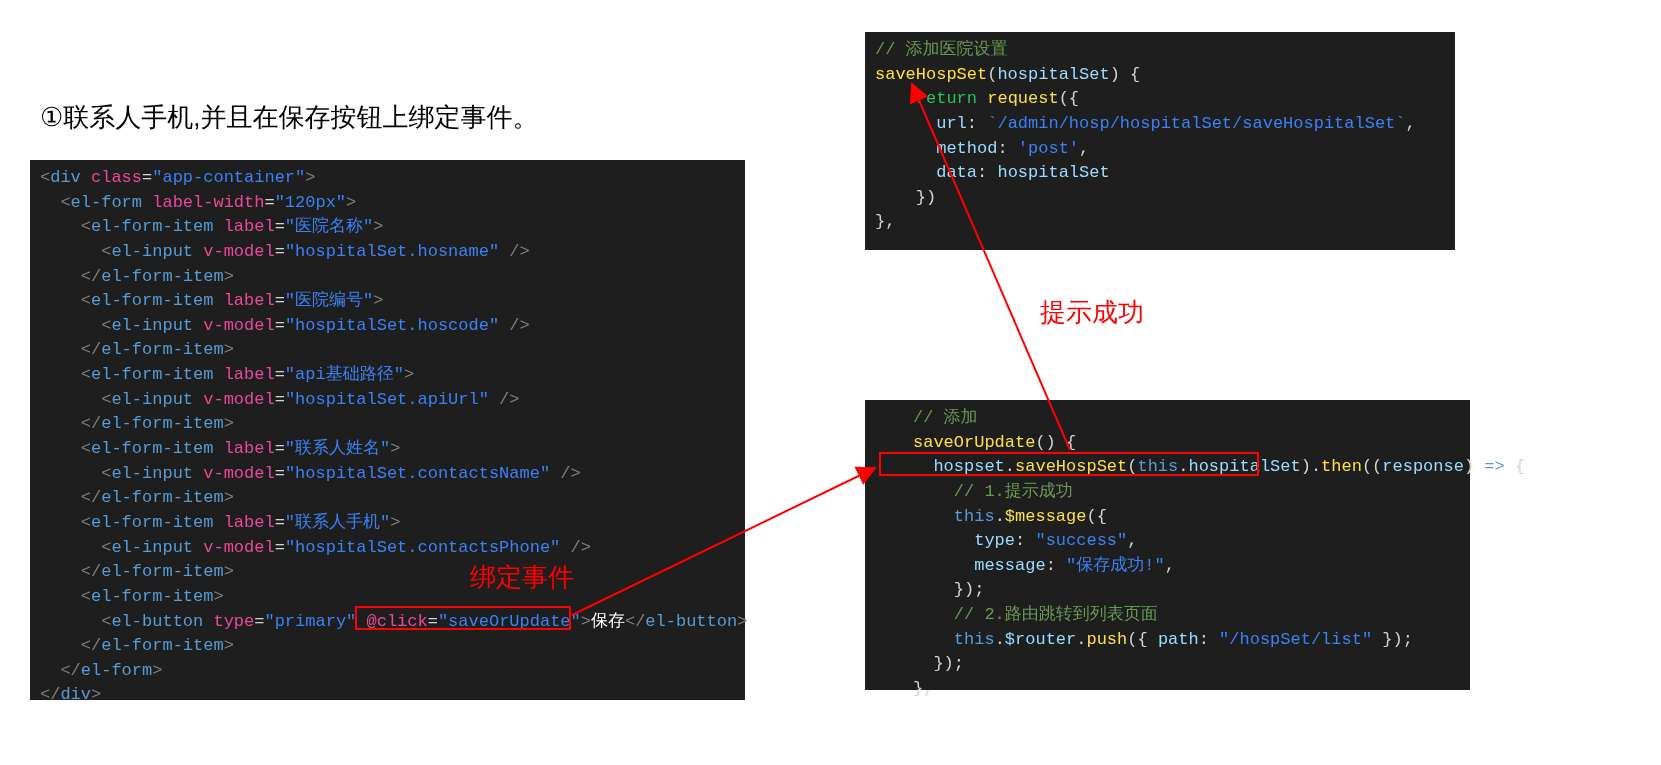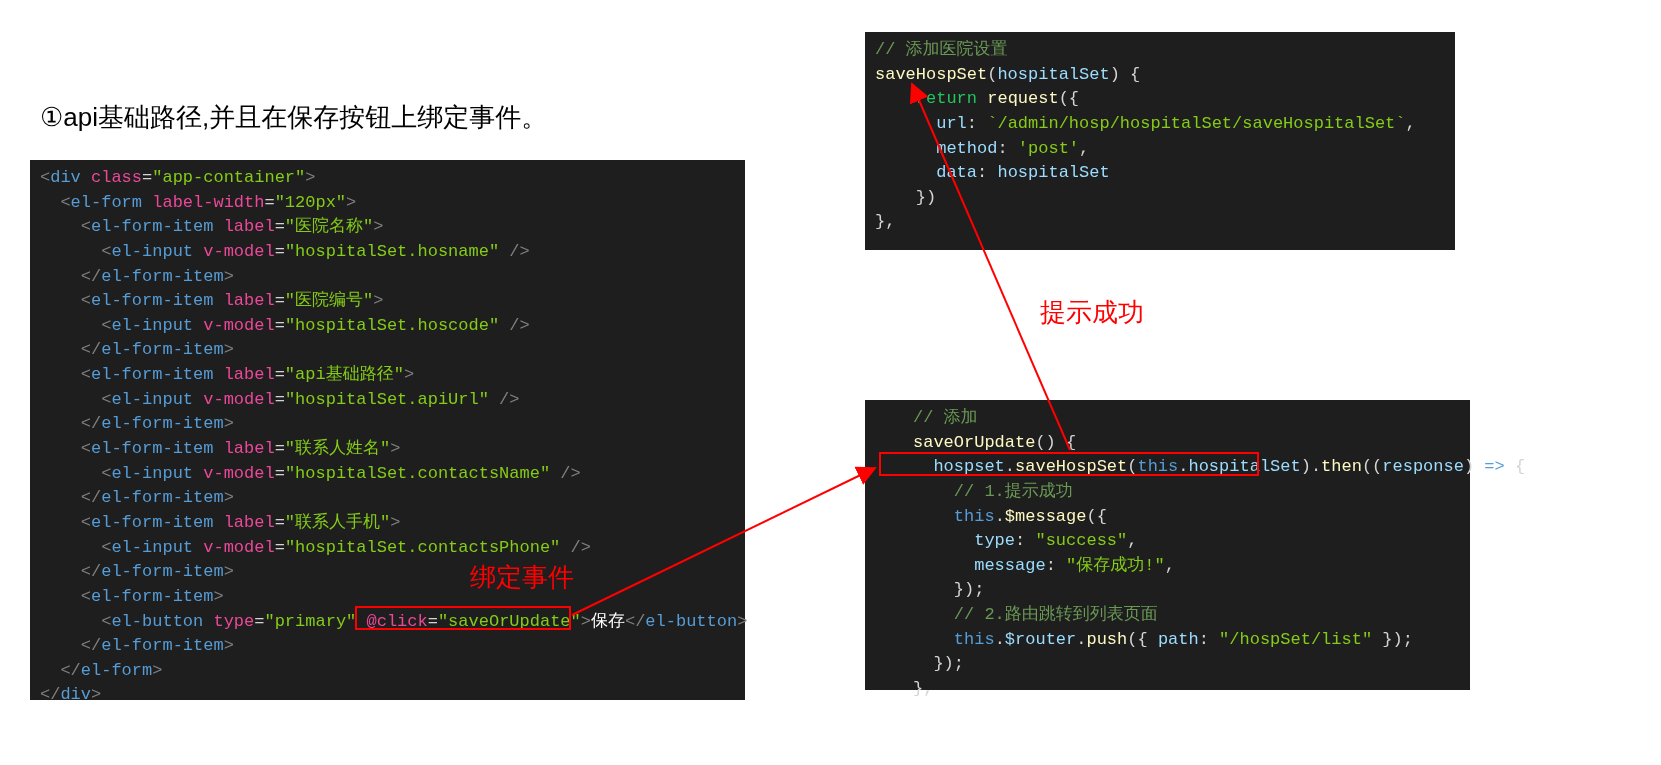--- a/index.html
+++ b/index.html
@@ -37,23 +37,23 @@
     white-space: pre;
   }
   .block-left   { left: 30px;  top: 160px; width: 715px; height: 540px; }
   .block-top-right { left: 865px; top: 32px;  width: 590px; height: 218px; font-family: Liberation Mono, monospace; }
   .block-bot-right { left: 865px; top: 400px; width: 605px; height: 290px; padding-left: 48px; }
 
   
   .c-punc   { color: #808080; }     
   .c-tag    { color: #569cd6; }     
   .c-attr   { color: #ec4899; }     
-  .c-str    { color: #84cc16; }     
+  .c-str    { color: #3b82f6; }     
   .c-key    { color: #22c55e; }     
-  .c-func   { color: #fef9c3; }     
+  .c-func   { color: #fde047; }     
   .c-var    { color: #9cdcfe; }     
   .c-prop   { color: #9cdcfe; }
   .c-comment{ color: #6a9955; }
   .c-this   { color: #569cd6; }
   .c-kw     { color: #569cd6; }     
   .c-plain  { color: #d4d4d4; }
   .c-white  { color: #ffffff; margin-top: 16px; }
 
   .red-box {
     position: absolute;
@@ -71,21 +71,21 @@
   .arrow-svg {
     position: absolute;
     pointer-events: none;
   }
 </style>
 </head>
 <body>
 
 <div class="heading">
   <span class="circle-num">①</span>
-  <span>api基础路径,并且在保存按钮上绑定事件。</span>
+  <span>联系人手机,并且在保存按钮上绑定事件。</span>
 </div>
 
 <div class="code-block block-left" id="cb-left"><div><span class="c-punc">&lt;</span><span class="c-tag">div</span><span> </span><span class="c-attr">class</span><span class="c-plain">=</span><span class="c-str">"app-container"</span><span class="c-punc">&gt;</span></div><div><span>  </span><span class="c-punc">&lt;</span><span class="c-tag">el-form</span><span> </span><span class="c-attr">label-width</span><span class="c-plain">=</span><span class="c-str">"120px"</span><span class="c-punc">&gt;</span></div><div><span>    </span><span class="c-punc">&lt;</span><span class="c-tag">el-form-item</span><span> </span><span class="c-attr">label</span><span class="c-plain">=</span><span class="c-str">"医院名称"</span><span class="c-punc">&gt;</span></div><div><span>      </span><span class="c-punc">&lt;</span><span class="c-tag">el-input</span><span> </span><span class="c-attr">v-model</span><span class="c-plain">=</span><span class="c-str">"hospitalSet.hosname"</span><span class="c-punc"> /&gt;</span></div><div><span>    </span><span class="c-punc">&lt;/</span><span class="c-tag">el-form-item</span><span class="c-punc">&gt;</span></div><div><span>    </span><span class="c-punc">&lt;</span><span class="c-tag">el-form-item</span><span> </span><span class="c-attr">label</span><span class="c-plain">=</span><span class="c-str">"医院编号"</span><span class="c-punc">&gt;</span></div><div><span>      </span><span class="c-punc">&lt;</span><span class="c-tag">el-input</span><span> </span><span class="c-attr">v-model</span><span class="c-plain">=</span><span class="c-str">"hospitalSet.hoscode"</span><span class="c-punc"> /&gt;</span></div><div><span>    </span><span class="c-punc">&lt;/</span><span class="c-tag">el-form-item</span><span class="c-punc">&gt;</span></div><div><span>    </span><span class="c-punc">&lt;</span><span class="c-tag">el-form-item</span><span> </span><span class="c-attr">label</span><span class="c-plain">=</span><span class="c-str">"api基础路径"</span><span class="c-punc">&gt;</span></div><div><span>      </span><span class="c-punc">&lt;</span><span class="c-tag">el-input</span><span> </span><span class="c-attr">v-model</span><span class="c-plain">=</span><span class="c-str">"hospitalSet.apiUrl"</span><span class="c-punc"> /&gt;</span></div><div><span>    </span><span class="c-punc">&lt;/</span><span class="c-tag">el-form-item</span><span class="c-punc">&gt;</span></div><div><span>    </span><span class="c-punc">&lt;</span><span class="c-tag">el-form-item</span><span> </span><span class="c-attr">label</span><span class="c-plain">=</span><span class="c-str">"联系人姓名"</span><span class="c-punc">&gt;</span></div><div><span>      </span><span class="c-punc">&lt;</span><span class="c-tag">el-input</span><span> </span><span class="c-attr">v-model</span><span class="c-plain">=</span><span class="c-str">"hospitalSet.contactsName"</span><span class="c-punc"> /&gt;</span></div><div><span>    </span><span class="c-punc">&lt;/</span><span class="c-tag">el-form-item</span><span class="c-punc">&gt;</span></div><div><span>    </span><span class="c-punc">&lt;</span><span class="c-tag">el-form-item</span><span> </span><span class="c-attr">label</span><span class="c-plain">=</span><span class="c-str">"联系人手机"</span><span class="c-punc">&gt;</span></div><div><span>      </span><span class="c-punc">&lt;</span><span class="c-tag">el-input</span><span> </span><span class="c-attr">v-model</span><span class="c-plain">=</span><span class="c-str">"hospitalSet.contactsPhone"</span><span class="c-punc"> /&gt;</span></div><div><span>    </span><span class="c-punc">&lt;/</span><span class="c-tag">el-form-item</span><span class="c-punc">&gt;</span></div><div><span>    </span><span class="c-punc">&lt;</span><span class="c-tag">el-form-item</span><span class="c-punc">&gt;</span></div><div><span>      </span><span class="c-punc">&lt;</span><span class="c-tag">el-button</span><span> </span><span class="c-attr">type</span><span class="c-plain">=</span><span class="c-str">"primary"</span><span> </span><span class="c-attr">@click</span><span class="c-plain">=</span><span class="c-str">"saveOrUpdate"</span><span class="c-punc">&gt;</span><span class="c-white">保存</span><span class="c-punc">&lt;/</span><span class="c-tag">el-button</span><span class="c-punc">&gt;</span></div><div><span>    </span><span class="c-punc">&lt;/</span><span class="c-tag">el-form-item</span><span class="c-punc">&gt;</span></div><div><span>  </span><span class="c-punc">&lt;/</span><span class="c-tag">el-form</span><span class="c-punc">&gt;</span></div><div><span class="c-punc">&lt;/</span><span class="c-tag">div</span><span class="c-punc">&gt;</span></div></div>
 
 <div class="code-block block-top-right" id="cb-tr"><div><span class="c-comment">// 添加医院设置</span></div><div><span class="c-func">saveHospSet</span><span class="c-plain">(</span><span class="c-var">hospitalSet</span><span class="c-plain">) {</span></div><div><span>    </span><span class="c-key">return</span><span class="c-plain"> </span><span class="c-func">request</span><span class="c-plain">({</span></div><div><span>      </span><span class="c-prop">url</span><span class="c-plain">:</span><span class="c-str"> `/admin/hosp/hospitalSet/saveHospitalSet`</span><span class="c-plain">,</span></div><div><span>      </span><span class="c-prop">method</span><span class="c-plain">:</span><span class="c-str"> 'post'</span><span class="c-plain">,</span></div><div><span>      </span><span class="c-prop">data</span><span class="c-plain">:</span><span class="c-var"> hospitalSet</span></div><div><span class="c-plain">    })</span></div><div><span class="c-plain">},</span></div></div>
 
 <div class="code-block block-bot-right" id="cb-br"><div><span class="c-comment">// 添加</span></div><div><span class="c-func">saveOrUpdate</span><span class="c-plain">() {</span></div><div><span>  </span><span class="c-var">hospset</span><span class="c-plain">.</span><span class="c-func">saveHospSet</span><span class="c-plain">(</span><span class="c-this">this</span><span class="c-plain">.</span><span class="c-var">hospitalSet</span><span class="c-plain">).</span><span class="c-func">then</span><span class="c-plain">((</span><span class="c-var">response</span><span class="c-plain">) </span><span class="c-kw">=&gt;</span><span class="c-plain"> {</span></div><div><span>    </span><span class="c-comment">// 1.提示成功</span></div><div><span>    </span><span class="c-this">this</span><span class="c-plain">.</span><span class="c-func">$message</span><span class="c-plain">({</span></div><div><span>      </span><span class="c-prop">type</span><span class="c-plain">:</span><span class="c-str"> "success"</span><span class="c-plain">,</span></div><div><span>      </span><span class="c-prop">message</span><span class="c-plain">:</span><span class="c-str"> "保存成功!"</span><span class="c-plain">,</span></div><div><span class="c-plain">    });</span></div><div><span>    </span><span class="c-comment">// 2.路由跳转到列表页面</span></div><div><span>    </span><span class="c-this">this</span><span class="c-plain">.</span><span class="c-var">$router</span><span class="c-plain">.</span><span class="c-func">push</span><span class="c-plain">({ </span><span class="c-prop">path</span><span class="c-plain">:</span><span class="c-str"> "/hospSet/list"</span><span class="c-plain"> });</span></div><div><span class="c-plain">  });</span></div><div><span class="c-plain">},</span></div></div>
 
 <div class="red-box" style="left:355px; top:606px; width:216px; height:24px;"></div>
 <div class="red-box" style="left:879px; top:452px; width:380px; height:24px;"></div>

